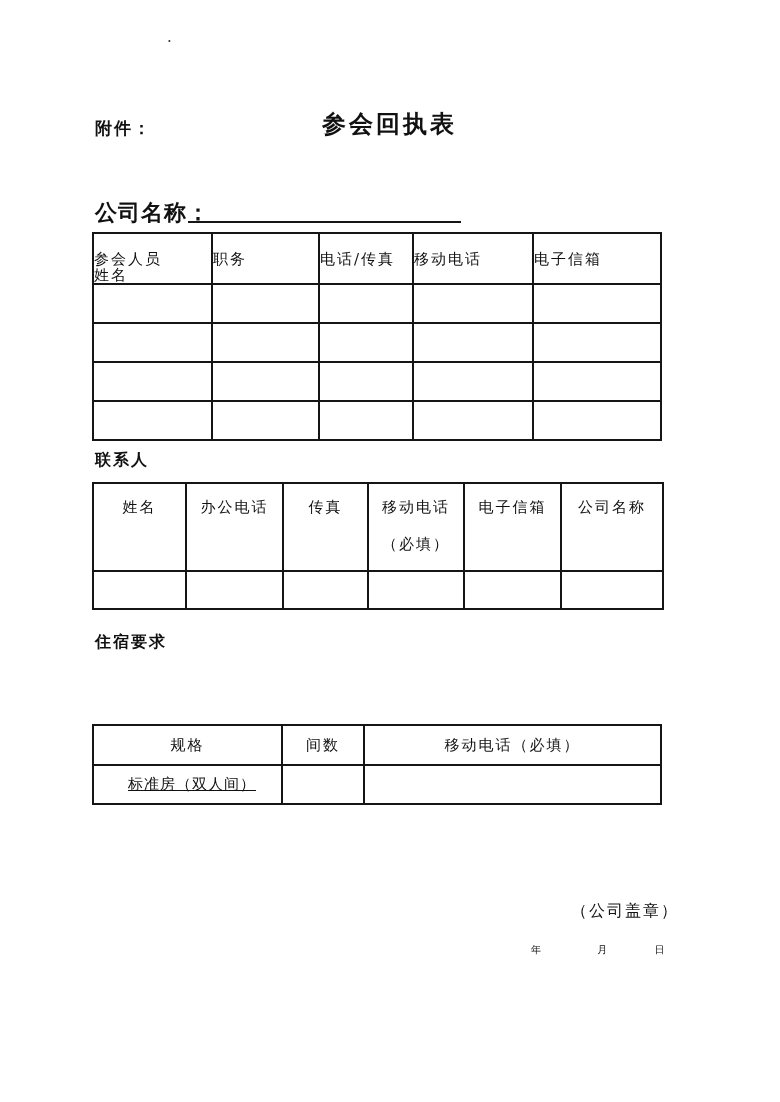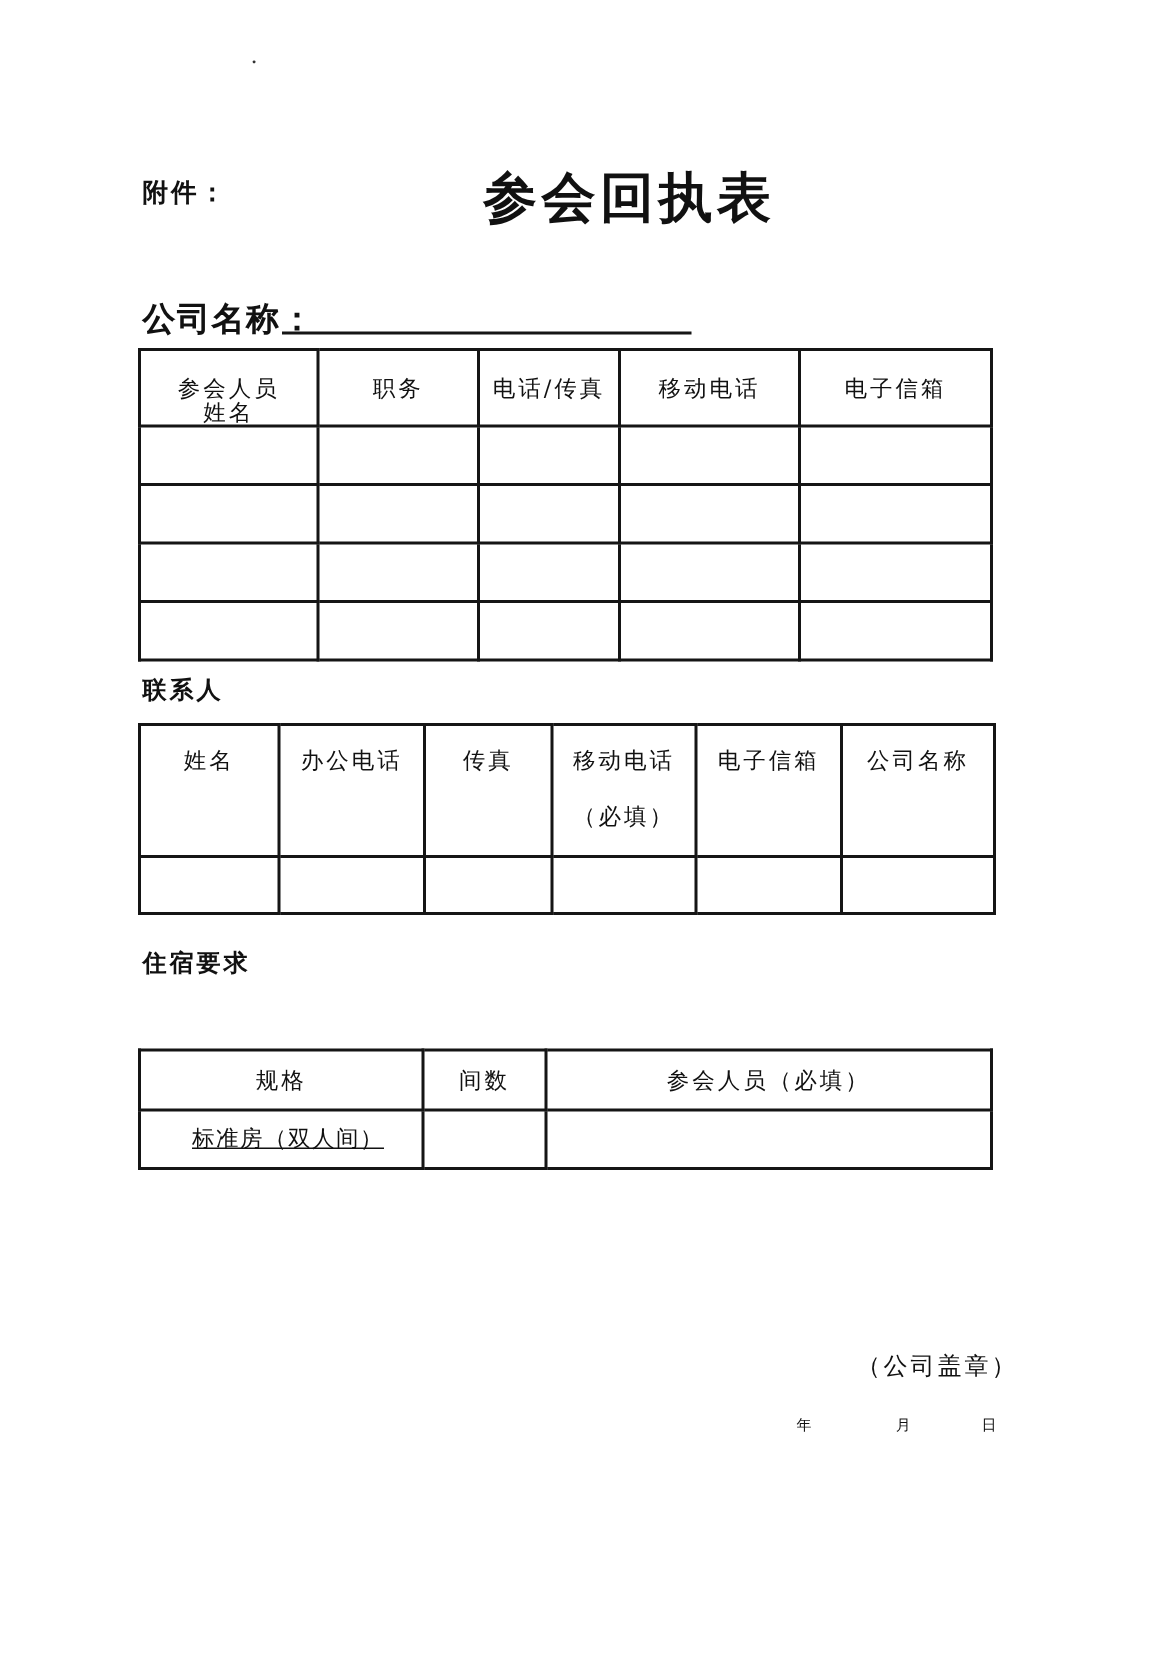--- a/index.html
+++ b/index.html
@@ -7,35 +7,35 @@
     width:780px; height:1102px;
     background:#ffffff;
     font-family:"DejaVu Serif","Liberation Serif",serif;
     color:#111;
   }
   .page { position:relative; width:780px; height:1102px; background:#fff; overflow:hidden; }
 
   .stray-mark { position:absolute; left:167px; top:28px; font-size:15px; color:#333; }
 
   .attachment { position:absolute; left:95px; top:117px; font-size:17px; font-weight:bold; letter-spacing:2px; }
-  .doc-title  { position:absolute; left:322px; top:108px; font-size:36px; font-weight:bold; letter-spacing:3px; }
+  .doc-title  { position:absolute; left:322px; top:108px; font-size:24px; font-weight:bold; letter-spacing:3px; }
 
   .company-row   { position:absolute; left:95px; top:198px; font-size:22px; font-weight:bold; letter-spacing:1px; }
   .company-blank { position:absolute; left:188px; top:200px; width:273px; height:21px;
                    border-bottom:2px solid #151515; }
 
   table { border-collapse:collapse; table-layout:fixed; }
   td { border:2px solid #151515; padding:0; overflow:hidden; }
 
   .tbl { position:absolute; left:92px; }
   .tbl-attendees { top:232px; width:568px; }
   .tbl-contact   { top:482px; width:570px; }
-  .tbl-rooms     { top:699px; width:568px; }
+  .tbl-rooms     { top:724px; width:568px; }
 
-  .tbl-attendees td.hdr { height:31px; vertical-align:top; text-align:center;
+  .tbl-attendees td.hdr { height:31px; vertical-align:top; text-align:left;
     font-size:15px; line-height:16px; padding-top:17px; letter-spacing:2px; }
   .tbl-attendees td.cell { height:37px; }
 
   .tbl-contact td.hdr { height:81px; vertical-align:top; text-align:center;
     font-size:15px; line-height:37px; padding-top:5px; letter-spacing:2px; }
   .tbl-contact td.cell { height:36px; }
 
   .tbl-rooms td.hdr { height:38px; vertical-align:middle; text-align:center;
     font-size:15px; letter-spacing:2px; }
   .tbl-rooms td.cell { height:37px; vertical-align:middle; font-size:15px; letter-spacing:1px; }
@@ -153,21 +153,21 @@
   <table class="tbl tbl-rooms">
     <colgroup>
       <col style="width:189px">
         <col style="width:82px">
         <col style="width:297px">
     </colgroup>
     <tbody>
         <tr>
       <td class="hdr">规格</td>
       <td class="hdr">间数</td>
-      <td class="hdr">参会人员（必填）</td>
+      <td class="hdr">移动电话（必填）</td>
     </tr>
     <tr>
       <td class="cell label">标准房（双人间）</td>
       <td class="cell"></td>
       <td class="cell"></td>
     </tr>
   </tbody>
     </table>
 
   <span class="seal">（公司盖章）</span>

